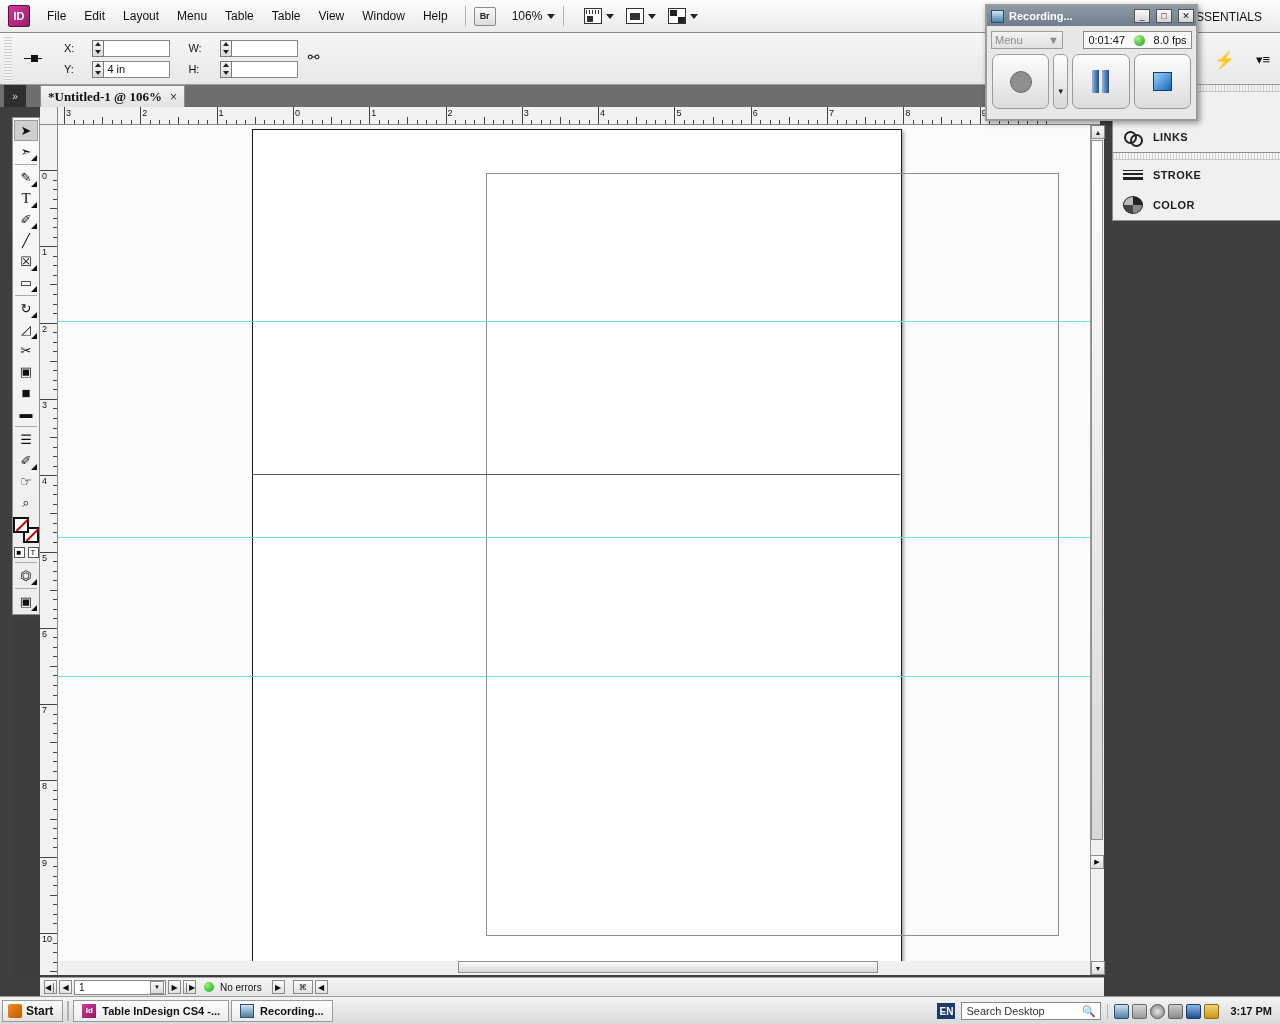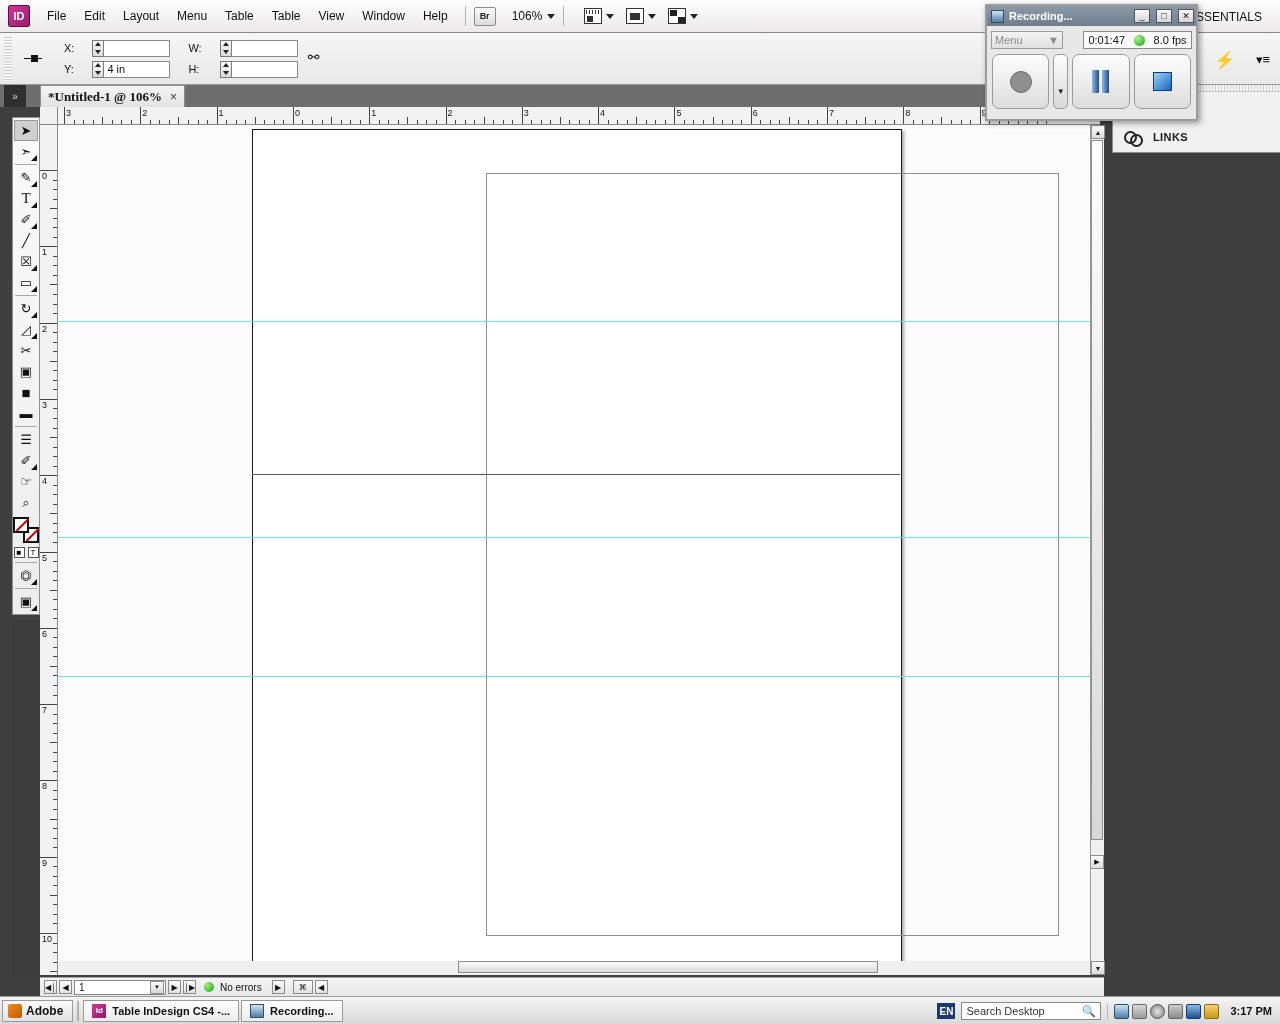--- a/index.html
+++ b/index.html
@@ -684,20 +684,35 @@
         <div class="dock-grip"></div>
         <div class="dock-row">
           <span class="dock-ico ic-pages"></span>
           <span class="dock-label">PAGES</span>
         </div>
         <div class="dock-row">
           <span class="dock-ico ic-links"></span>
           <span class="dock-label">LINKS</span>
         </div>
       </div>
+      <div class="dock-group">
+        <div class="dock-grip"></div>
+        <div class="dock-row">
+          <span class="dock-ico ic-stroke">
+            <i style="height:1px;"></i>
+              <i style="height:2px;"></i>
+              <i style="height:3px;"></i>
+          </span>
+          <span class="dock-label">STROKE</span>
+        </div>
+        <div class="dock-row">
+          <span class="dock-ico ic-color"></span>
+          <span class="dock-label">COLOR</span>
+        </div>
+      </div>
     </div>
     <div style="position:absolute;left:-22px;top:770px;width:14px;height:14px;background:linear-gradient(#fcfcfc,#dcdcdc);border:1px solid #8f8f8f;display:flex;align-items:center;justify-content:center;font-size:7px;">▶</div>
   </div>
 
   <div class="recwin">
     <div class="rec-title">
       <span class="rec-ico"></span>
       <span class="rec-title-text">Recording...</span>
       <span class="wbtn">_</span>
       <span class="wbtn">□</span>
@@ -727,21 +742,21 @@
       </span>
       <span class="rbig">
         <span class="stop-sq"></span>
       </span>
     </div>
   </div>
 
   <div class="taskbar">
     <div class="start-btn">
       <span class="start-flag"></span>
-      <span>Adobe</span>
+      <span>Start</span>
     </div>
     <div class="tb-sep"></div>
     <div class="task-btn">
       <span class="task-ico-id">Id</span>
       <span>Table InDesign CS4 -...</span>
     </div>
     <div class="task-btn">
       <span class="task-ico-rec"></span>
       <span>Recording...</span>
     </div>

